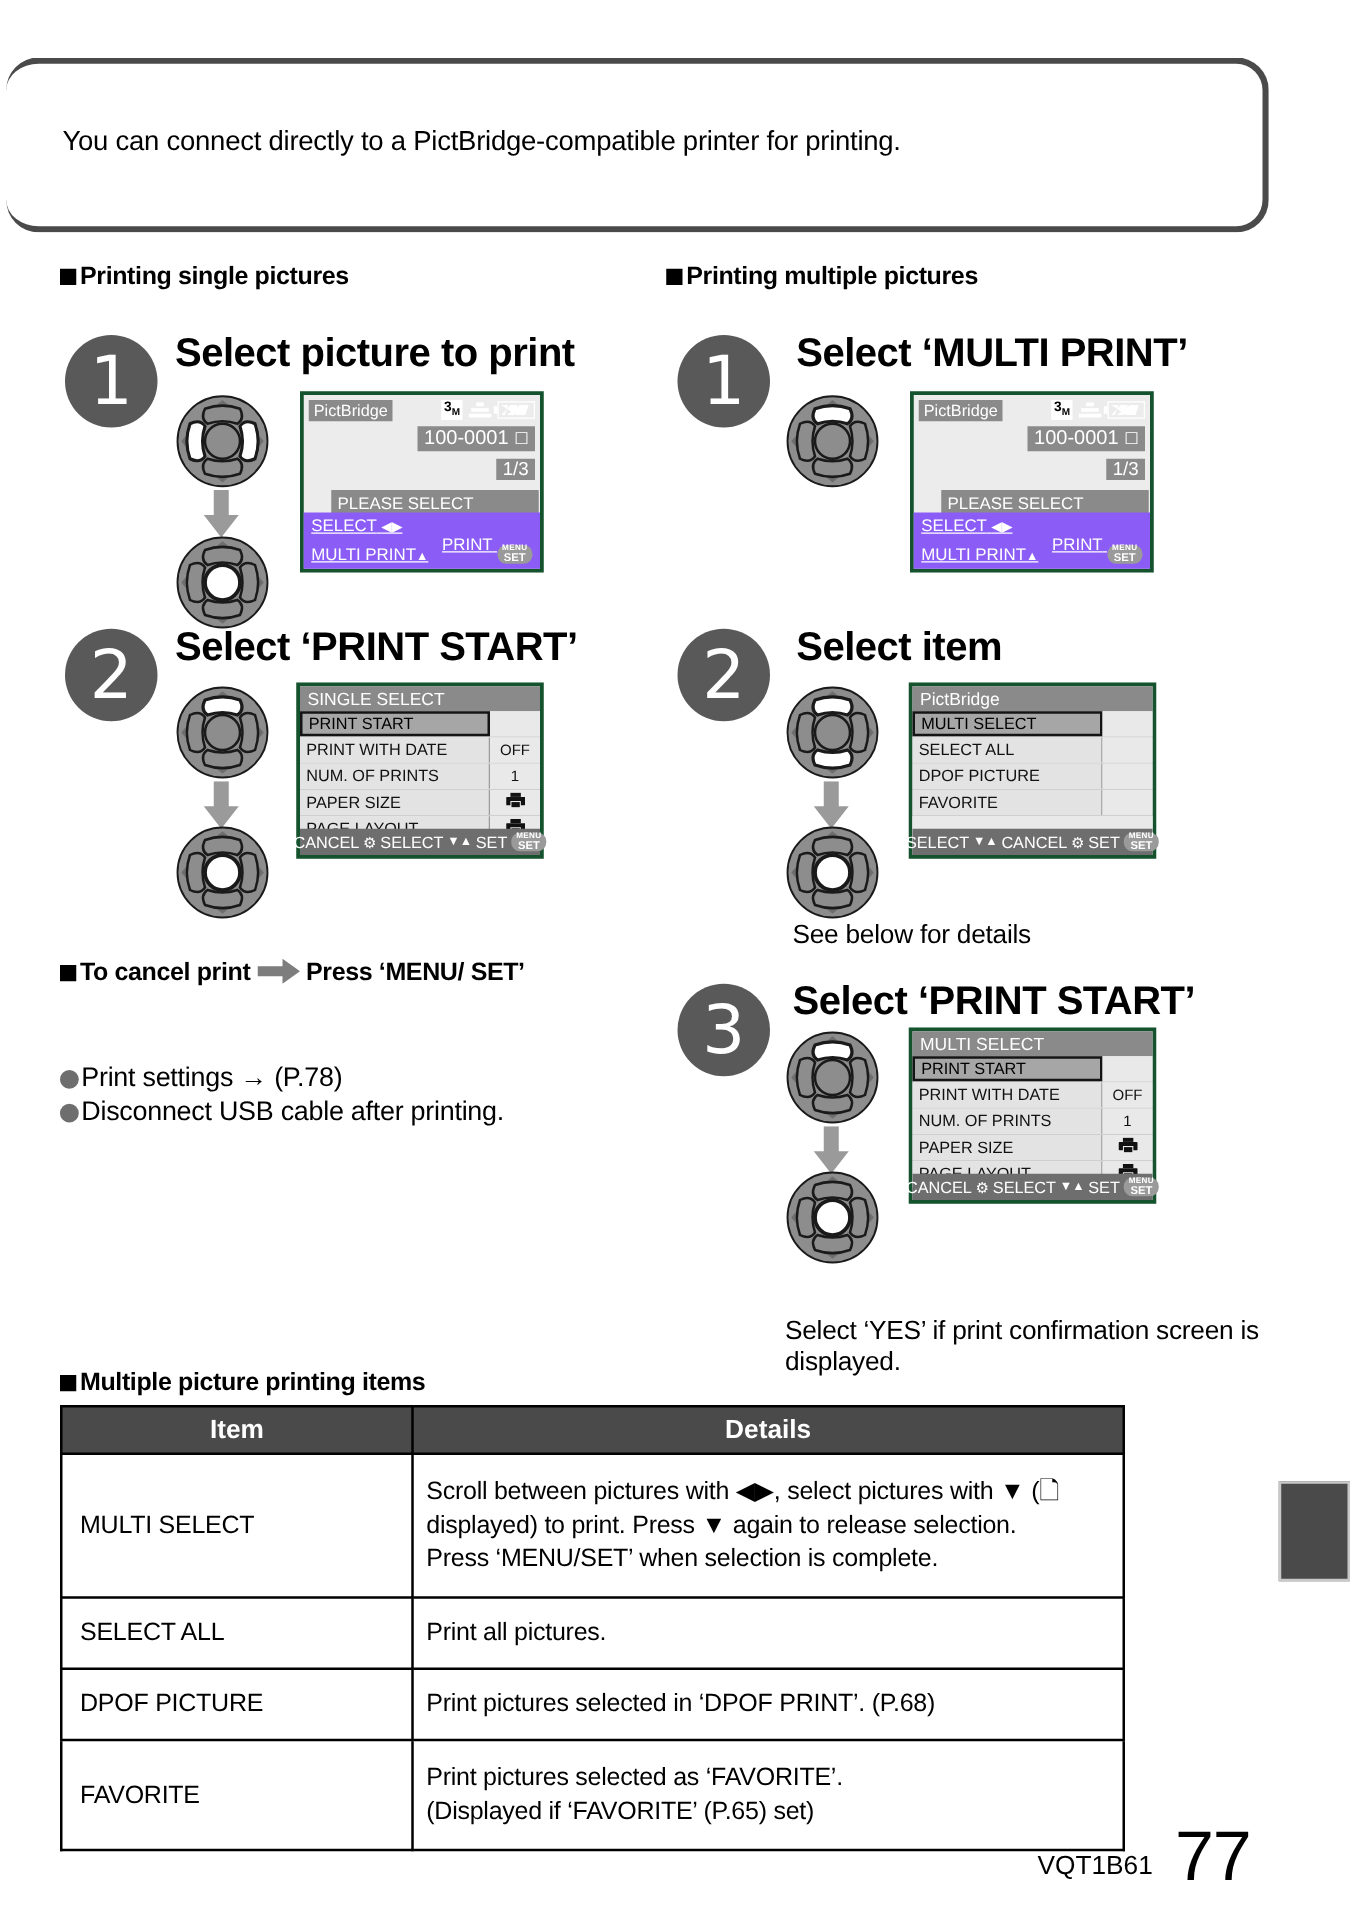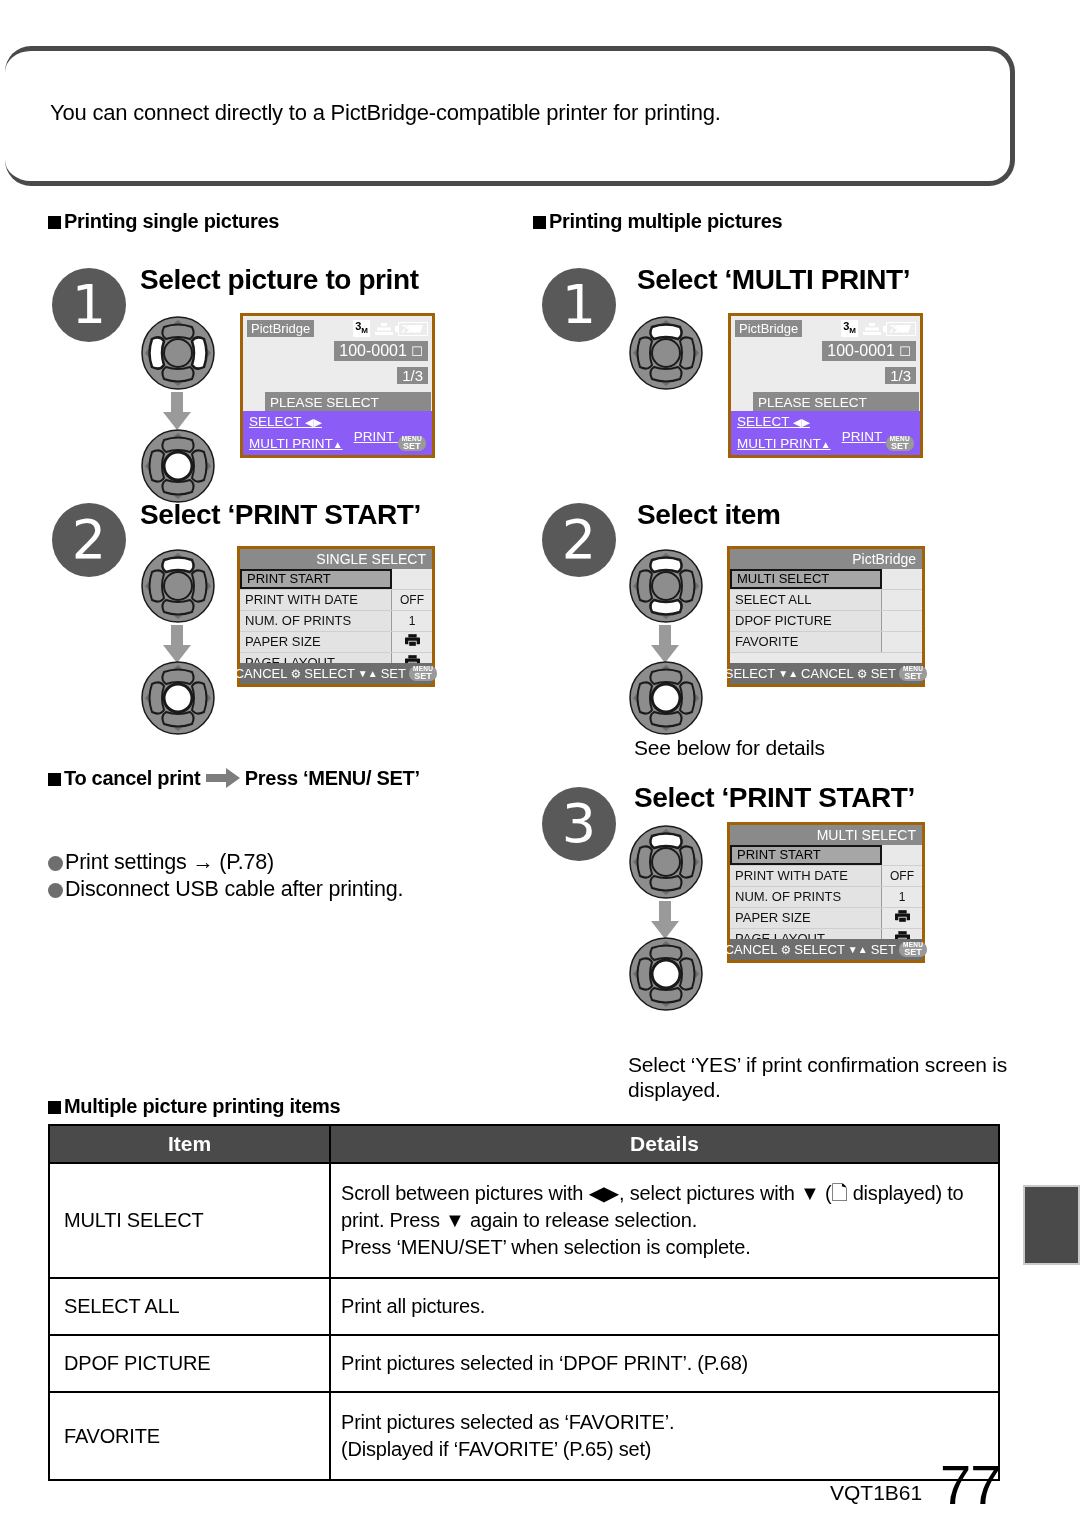--- a/index.html
+++ b/index.html
@@ -25,31 +25,31 @@
   .sq-head{font-size:20px;font-weight:bold;letter-spacing:-0.3px;}
   .sq-head .sq{display:inline-block;width:13px;height:13px;background:#000;margin-right:3px;vertical-align:-1px;}
 
   
   .step-num{
     position:absolute;width:74px;height:74px;border-radius:50%;
     background:#595959;color:#fff;font-size:54px;font-weight:normal;
     display:flex;align-items:center;justify-content:center;
     font-family:"DejaVu Sans", sans-serif; line-height:1;
   }
-  .step-title{position:absolute;font-size:28px;font-weight:bold;letter-spacing:-0.4px;white-space:nowrap;}
+  .step-title{position:absolute;font-size:32px;font-weight:bold;letter-spacing:-0.4px;white-space:nowrap;}
 
   
   .pad{position:absolute;width:76px;height:76px;}
   .pad svg{display:block;}
 
   .downarrow{position:absolute;width:34px;height:40px;}
 
   
   .lcd{
-    position:absolute;background:#ececed;border:3px solid #a16207;
+    position:absolute;background:#ececed;border:3px solid #14532d;
     box-sizing:border-box;font-size:12.5px;color:#fff;
     font-family:"Liberation Sans", sans-serif;
   }
 
   
   .s1-tag{position:absolute;left:4px;top:4px;background:#8a8a8a;padding:1px 4px;font-size:13px;color:#fff;}
   .s1-icons{position:absolute;right:4px;top:4px;display:flex;gap:4px;align-items:center;}
   .ic-3m{background:#fff;color:#000;font-size:11px;font-weight:bold;padding:0 2px;line-height:13px;}
   .ic-3m sub{font-size:8px;}
   .ic-q{width:20px;height:14px;position:relative;}
@@ -58,21 +58,21 @@
   .ic-batt i{position:absolute;left:2px;top:2px;right:4px;bottom:2px;background:#fff;
     clip-path:polygon(0 0,26% 0,13% 100%,0 100%, 34% 0,60% 0,47% 100%,21% 100%, 68% 0,100% 0,88% 100%,55% 100%);}
   .s1-num{position:absolute;right:4px;top:25px;background:#8a8a8a;padding:1px 5px;font-size:16px;margin-left:28px;}
   .s1-frac{position:absolute;right:4px;top:51px;background:#8a8a8a;padding:0px 5px;font-size:15px;}
   .s1-msg{position:absolute;left:22px;top:76px;background:#8a8a8a;padding:3px 5px;font-size:13.5px;line-height:15.5px;}
   .s1-foot{position:absolute;left:0;right:0;bottom:0;background:#8b5cf6;padding:3px 6px 4px 6px;text-decoration:underline;}
   .s1-foot .l1{font-size:13.5px;}
   .s1-foot .l2{font-size:13.5px;display:flex;justify-content:space-between;align-items:flex-end;}
 
   
-  .menu-title{background:#8a8a8a;color:#fff;font-size:14px;padding:2px 6px;text-align:right;}
+  .menu-title{background:#8a8a8a;color:#fff;font-size:14px;padding:2px 6px;}
   .menu-row{display:flex;height:20px;border-bottom:1px solid #cfcfd0;}
   .menu-row .nm{flex:0 0 152px;background:#e3e3e4;color:#111;font-size:13px;padding-left:5px;line-height:20px;height:20px;box-sizing:border-box;border-right:1px solid #9b9b9b;}
   .menu-row .vl{flex:1;background:#e9e9ea;color:#111;font-size:12px;text-align:center;line-height:20px;height:20px;}
   .menu-row.sel .nm{background:#a6a6a7;color:#000;border:2px solid #141414;line-height:16px;height:20px;}
   .menu-foot{position:absolute;left:0;right:0;bottom:0;background:#6e6e6e;color:#fff;font-size:13px;
     display:flex;align-items:center;justify-content:center;gap:3px;height:21px;}
   .menu-filler{background:#e9e9ea;}
 
   .badge-set{display:inline-flex;flex-direction:column;align-items:center;justify-content:center;
     background:#9a9a9a;color:#fff;border-radius:7px;padding:0 4px;line-height:1;}
@@ -85,21 +85,21 @@
   .cap{position:absolute;font-size:21px;line-height:25px;letter-spacing:-0.2px;}
 
   
   .bullet-line{position:absolute;font-size:21.5px;letter-spacing:-0.2px;}
   .dot{display:inline-block;width:15px;height:15px;border-radius:50%;background:#6e6e6e;vertical-align:-2px;margin-right:2px;}
 
   .fatarrow{display:inline-block;width:34px;height:20px;vertical-align:-3px;}
 
   
   table.items{
-    position:absolute;left:48px;top:1124px;width:952px;border-collapse:collapse;
+    position:absolute;left:48px;top:1124px;width:852px;border-collapse:collapse;
     border:2.5px solid #000;
   }
   table.items th{
     background:#4a4a4a;color:#fff;font-size:21px;font-weight:bold;padding:6px 0;border:2px solid #000;
   }
   table.items td{
     border:2px solid #000;font-size:20px;padding:16px 10px;vertical-align:middle;letter-spacing:-0.2px;
   }
   table.items td.item{width:255px;padding-left:14px;}
   .rowline{line-height:27px;}

